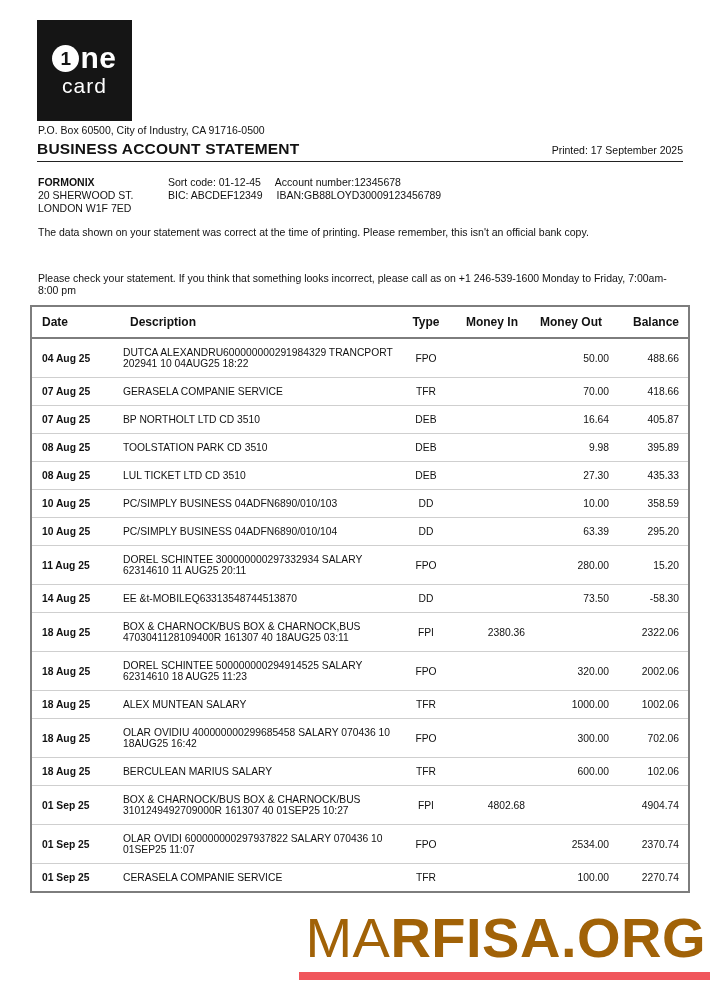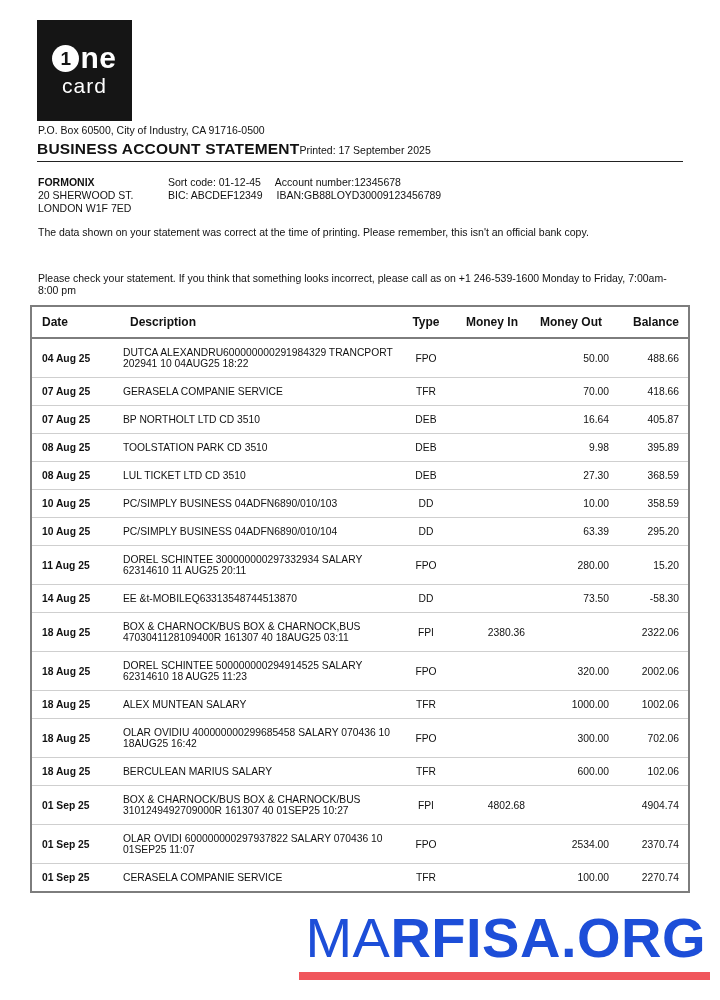--- a/index.html
+++ b/index.html
@@ -34,21 +34,21 @@
   }
   .logo-card { font-size: 21px; font-weight: normal; margin-top: 1px; letter-spacing: 1px; }
 
   
   .bank-address {
     position: absolute; left: 38px; top: 124px;
     font-size: 10.5px;
   }
   .title-row {
     position: absolute; left: 37px; right: 37px; top: 140px;
-    display: flex; align-items: flex-end;
+    display: flex; justify-content: space-between; align-items: flex-end;
     border-bottom: 1px solid #222;
     padding-bottom: 3px;
   }
   .doc-title { font-size: 15.5px; font-weight: bold; letter-spacing: 0.2px; }
   .printed { font-size: 10.5px; padding-bottom: 2px; }
 
   
   .account-block {
     position: absolute; left: 38px; top: 176px; right: 37px;
     display: flex;
@@ -89,21 +89,21 @@
   .col-type        { width: 58px;  text-align: center !important; }
   .col-money_in    { width: 68px;  text-align: right; }
   .col-money_out   { width: 84px;  text-align: right !important; }
   .col-balance     { width: 76px;  text-align: right !important; padding-right: 9px !important; }
   th.col-type      { text-align: center; }
 
   
   .watermark {
     position: absolute; right: 10px; bottom: 20px;
     font-size: 56px; line-height: 1;
-    color: #1d4ed8;
+    color: #a16207;
     border-bottom: 8px solid #f0565c;
     padding: 0 4px 6px 6px;
     letter-spacing: 0.5px;
     white-space: nowrap;
   }
   .watermark .wm-light { font-weight: normal; }
   .watermark .wm-bold  { font-weight: bold; }
 </style>
 </head>
 <body>
@@ -190,21 +190,21 @@
             <td class="col-money_in"></td>
             <td class="col-money_out">9.98</td>
             <td class="col-balance">395.89</td>
           </tr>
           <tr>
             <td class="col-date">08 Aug 25</td>
             <td class="col-description">LUL TICKET LTD CD 3510</td>
             <td class="col-type">DEB</td>
             <td class="col-money_in"></td>
             <td class="col-money_out">27.30</td>
-            <td class="col-balance">368.59</td>
+            <td class="col-balance">435.33</td>
           </tr>
           <tr>
             <td class="col-date">10 Aug 25</td>
             <td class="col-description">PC/SIMPLY BUSINESS 04ADFN6890/010/103</td>
             <td class="col-type">DD</td>
             <td class="col-money_in"></td>
             <td class="col-money_out">10.00</td>
             <td class="col-balance">358.59</td>
           </tr>
           <tr>

